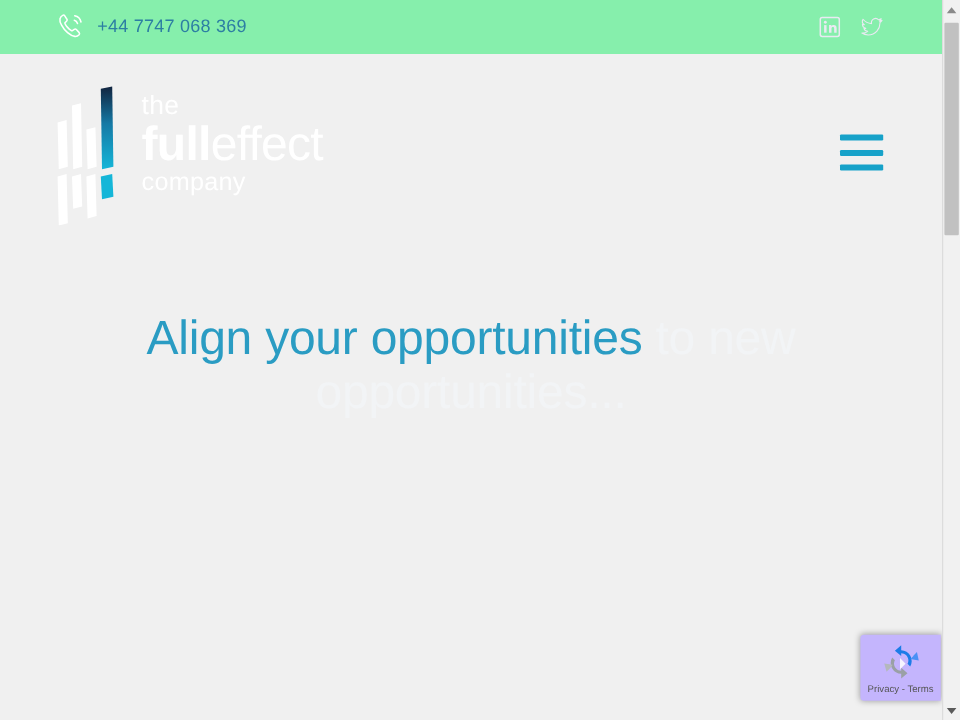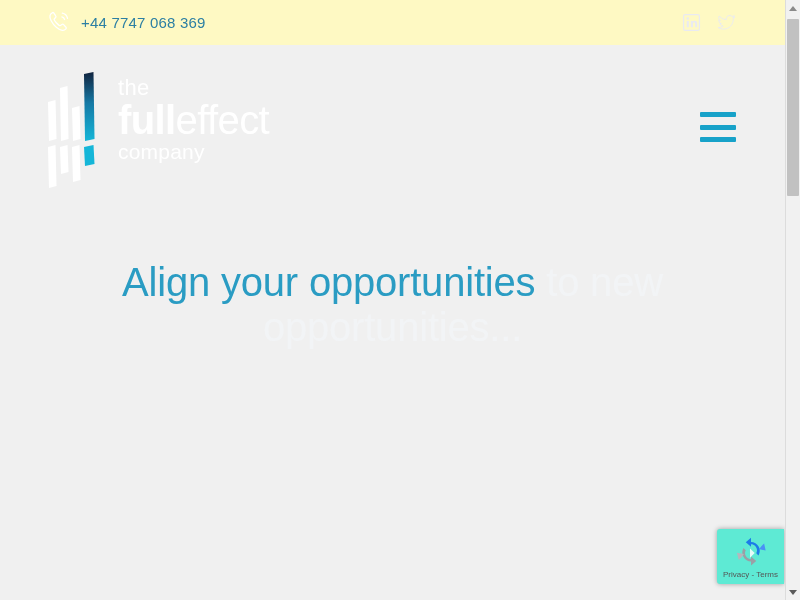--- a/index.html
+++ b/index.html
@@ -15,21 +15,21 @@
   #viewport {
     position:absolute; left:0; top:0;
     width:785px; height:600px;
     overflow:hidden;
   }
 
   
   #topbar {
     position:absolute; left:0; top:0;
     width:785px; height:45px;
-    background:#fef9c3;
+    background:#86efac;
     z-index:30;
   }
   #phone-block {
     position:absolute; left:46px; top:9px;
     display:flex; align-items:center; gap:9px;
     text-decoration:none;
   }
   #phone-icon { width:26px; height:26px; display:block; flex:none; }
   #phone-number {
     font-size:15px; letter-spacing:.2px;
@@ -128,21 +128,21 @@
     z-index:15;
     padding:0 90px;
   }
   #headline .accent { color:#2a9cc3; }
   #headline .plain  { color:#f2f4f6; }
 
   
   #recaptcha {
     position:absolute; left:717px; top:529px;
     width:67px; height:55px;
-    background:#5eead4;
+    background:#c4b5fd;
     border-radius:3px 0 0 3px;
     box-shadow:0 0 5px rgba(0,0,0,.35);
     z-index:25;
     display:flex; flex-direction:column;
     align-items:center; justify-content:center;
     cursor:pointer;
   }
   #recaptcha-logo { width:30px; height:30px; display:block; margin-top:2px; }
   #recaptcha-text {
     font-size:8px; color:#555; margin-top:3px; white-space:nowrap;

